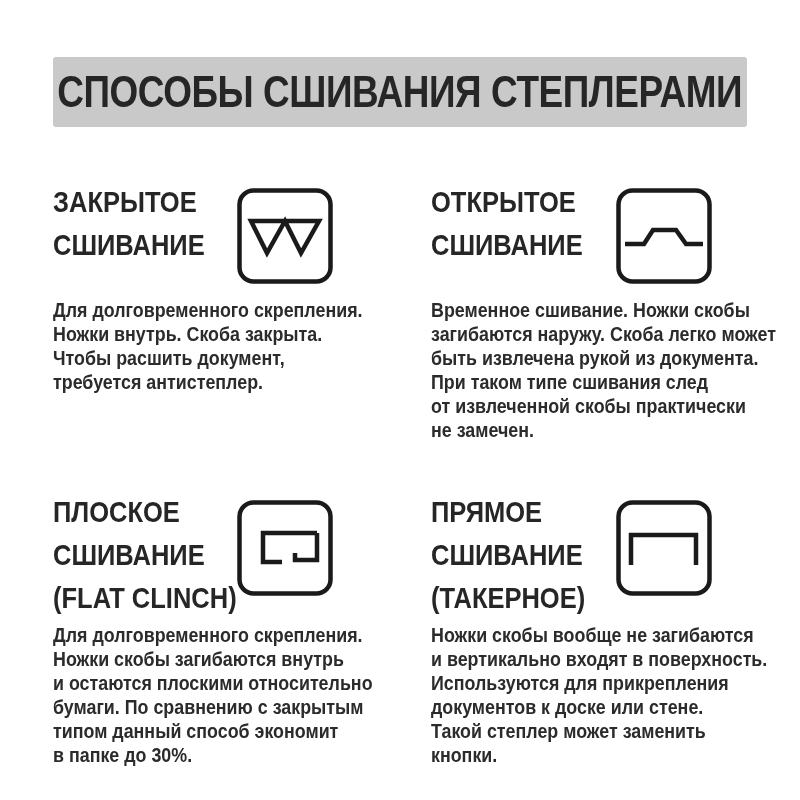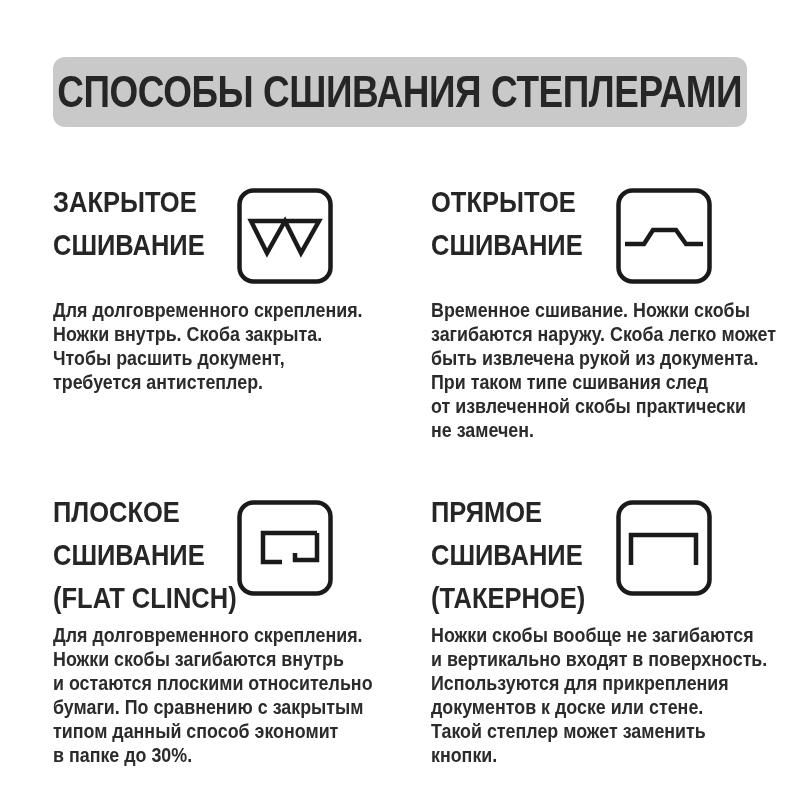--- a/index.html
+++ b/index.html
@@ -9,21 +9,21 @@
     font-family:"Liberation Sans", sans-serif;
     color:#262626;
     overflow:hidden;
     position:relative;
   }
   .page{position:absolute;left:0;top:0;width:800px;height:800px;background:#ffffff;}
 
   
   .banner{
     position:absolute;left:53px;top:57px;width:694px;height:70px;
-    background:#c9c9c9;border-radius:12px;
+    background:#c9c9c9;border-radius:3px;
     display:flex;align-items:center;justify-content:center;
   }
   .banner-text{
     font-size:45px;font-weight:bold;color:#262626;
     letter-spacing:-0.5px;white-space:nowrap;
     display:inline-block;transform:scaleX(0.82);transform-origin:50% 50%;
   }
 
   section{display:contents;}
 

